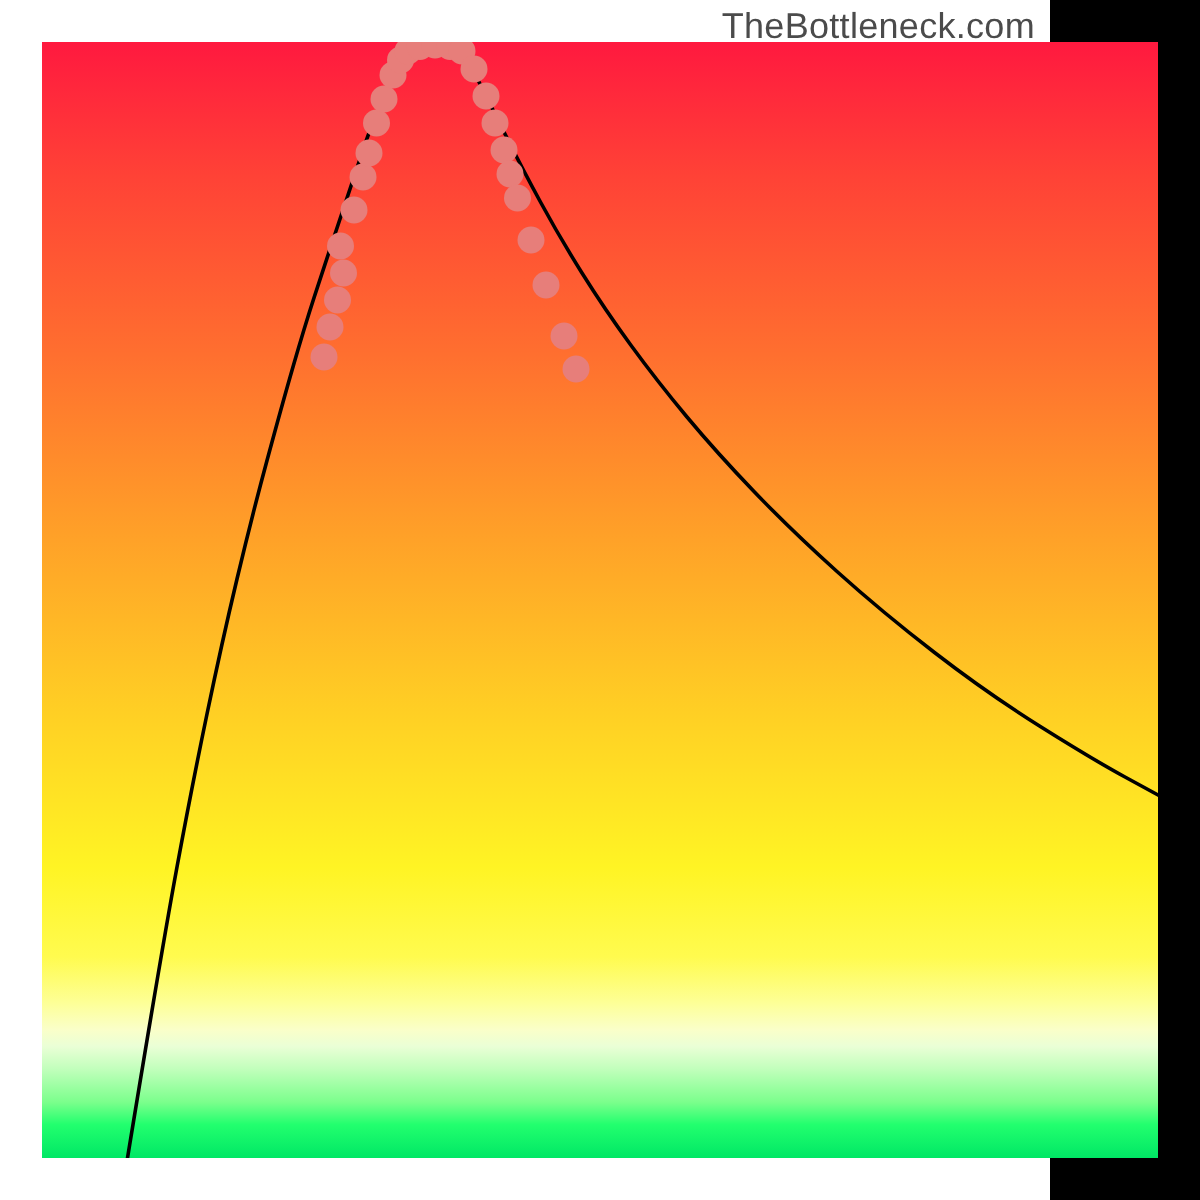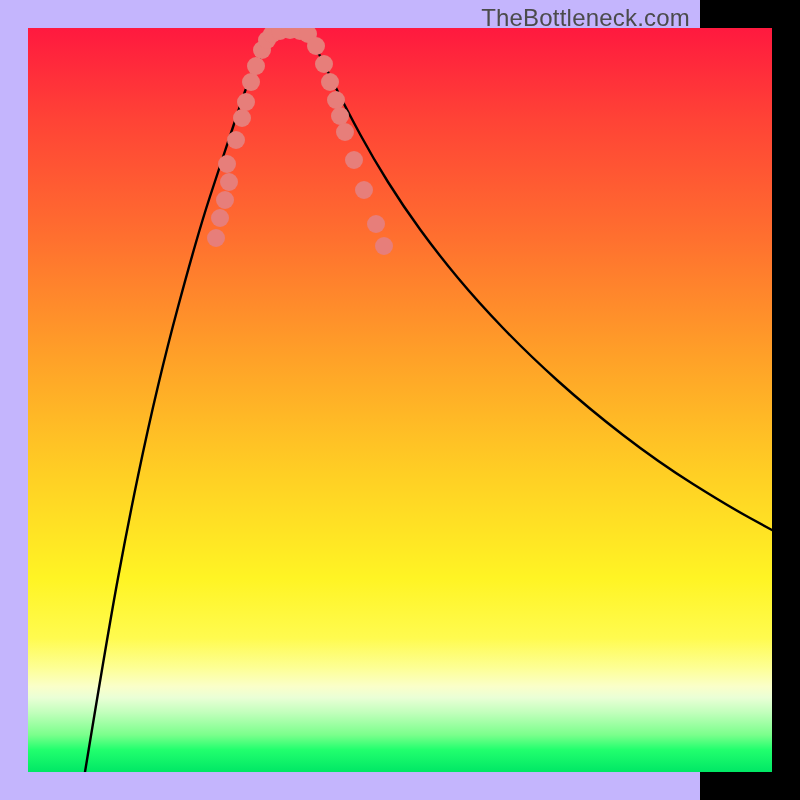--- a/index.html
+++ b/index.html
@@ -10,21 +10,21 @@
     overflow: hidden;
     background: #000;
     font-family: Arial, Helvetica, sans-serif;
   }
   .frame {
     position: absolute;
     top: 0;
     left: 0;
     width: 700px;
     height: 800px;
-    background: #c4b5fd;
+    background: #ffffff;
   }
   .plot-area {
     position: absolute;
     top: 28px;
     left: 28px;
     width: 744px;
     height: 744px;
     
     background: linear-gradient(
       to bottom,

